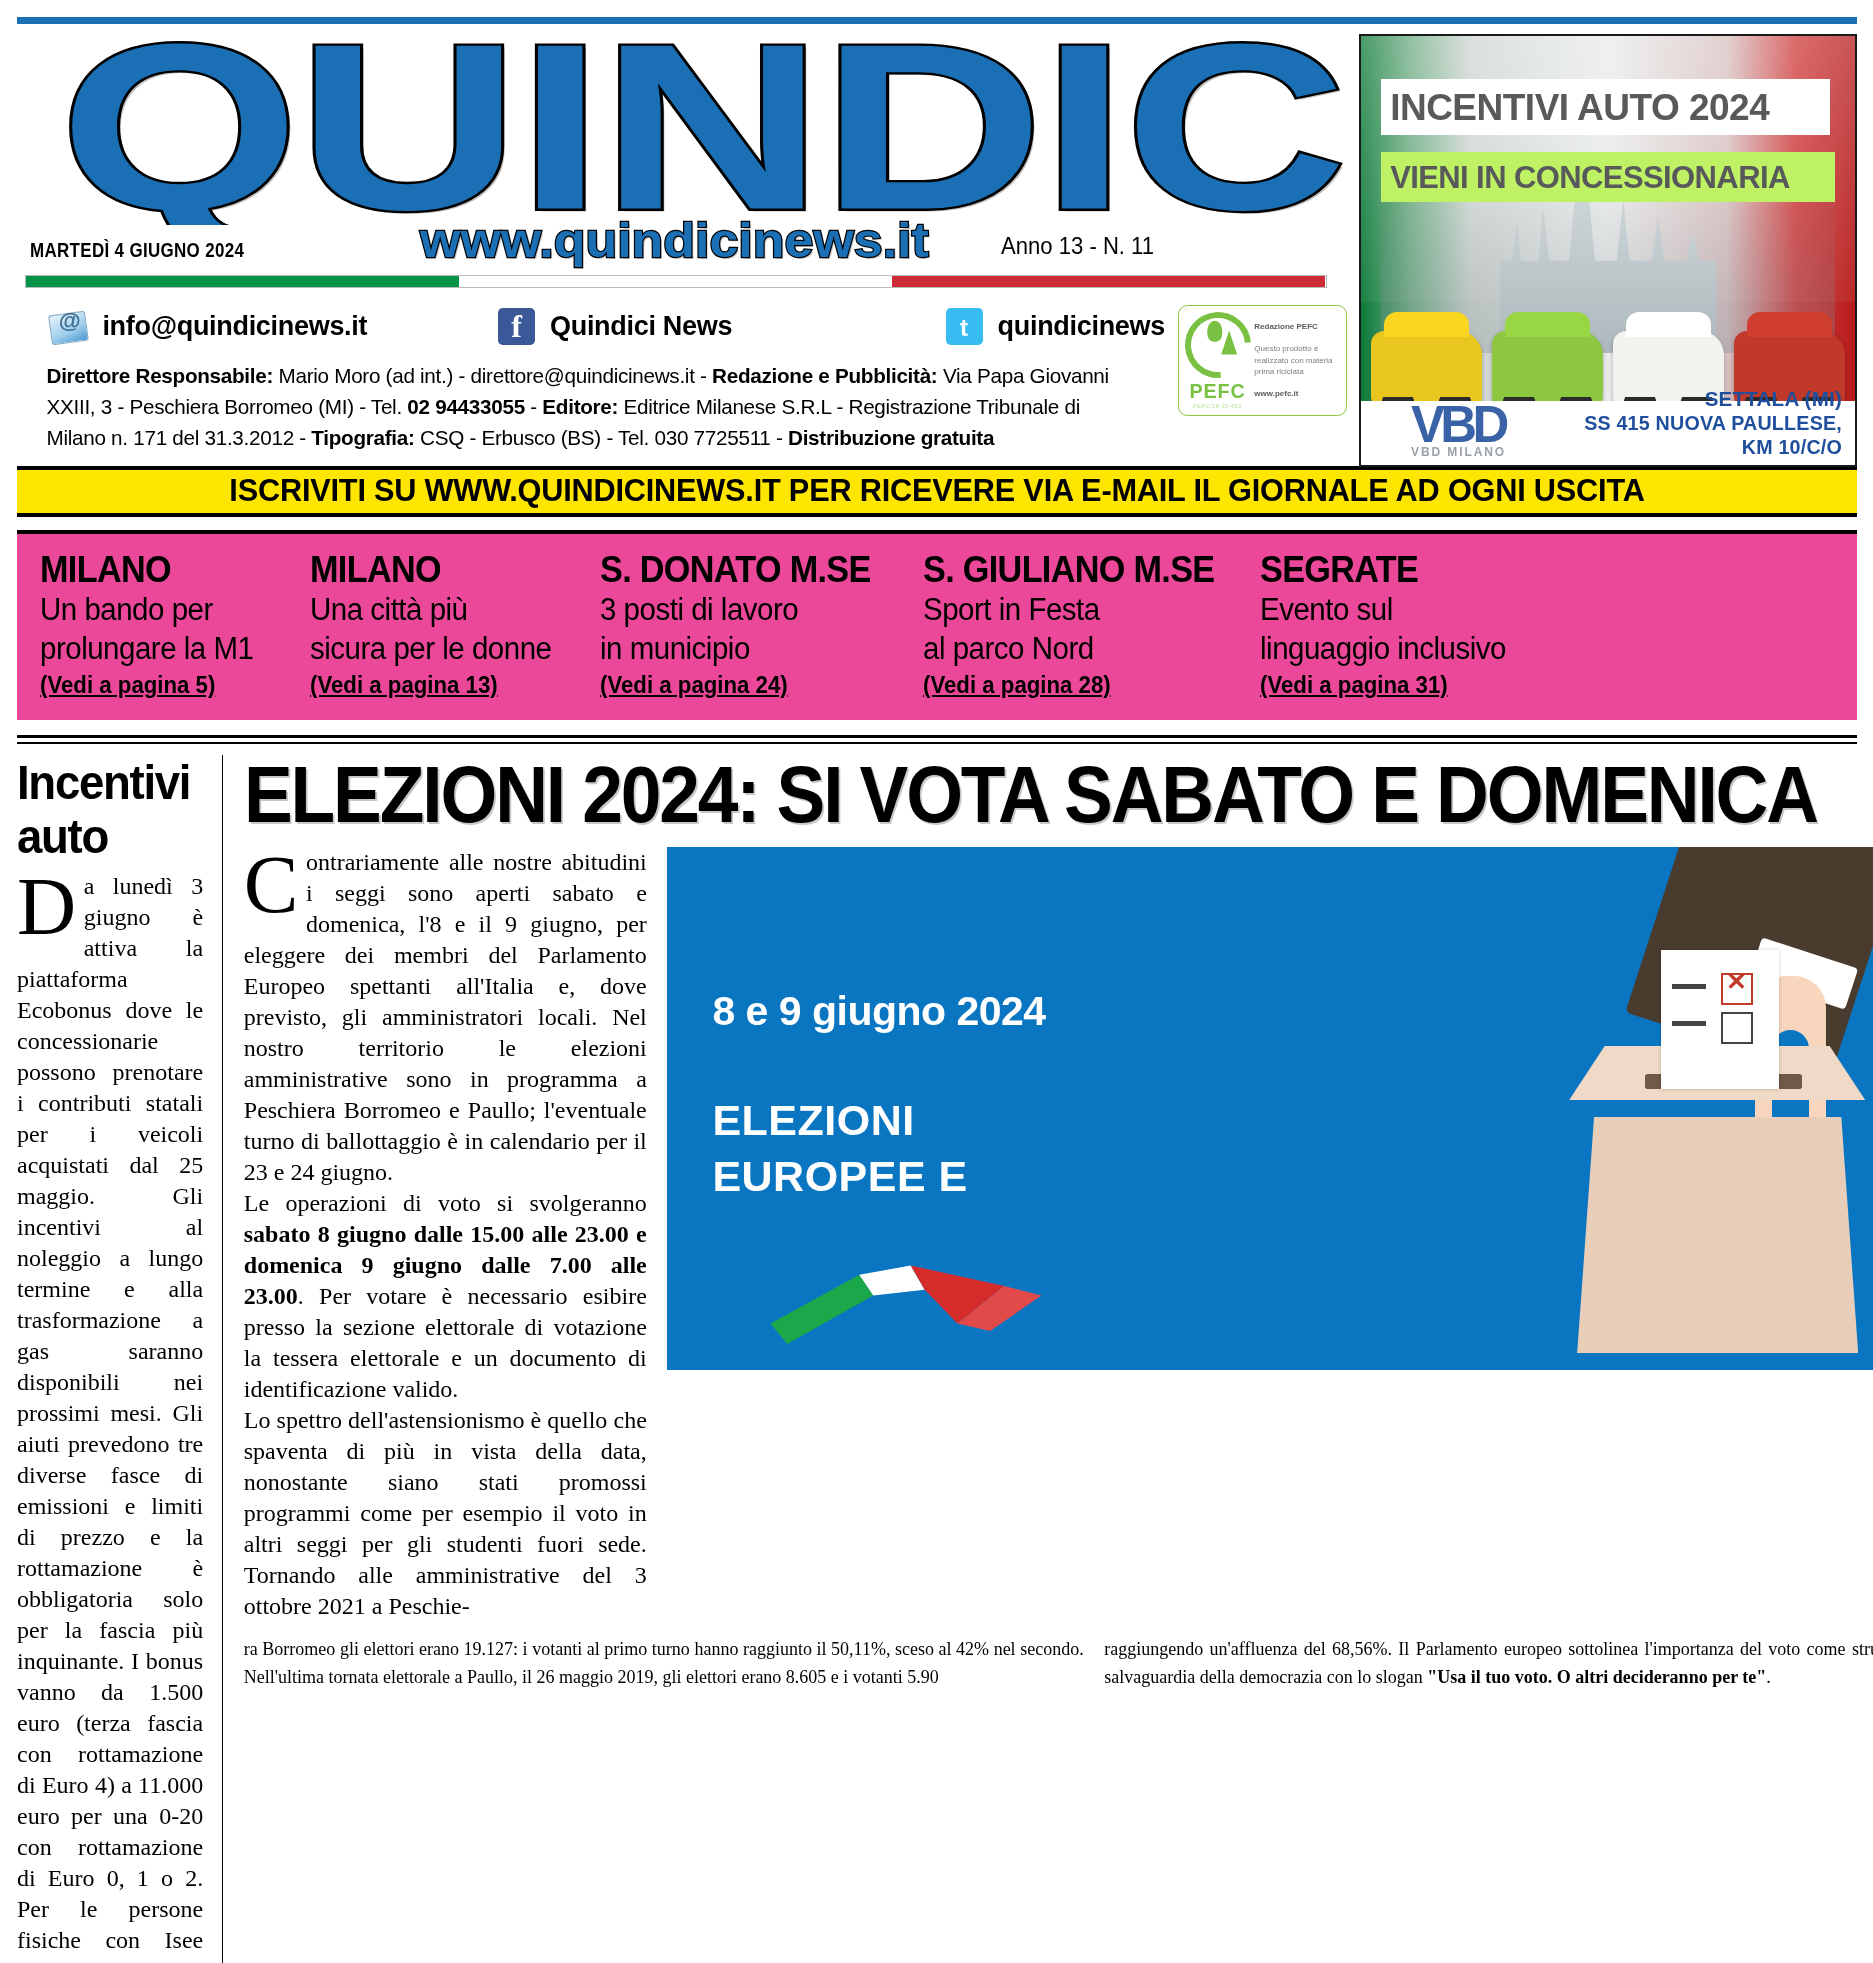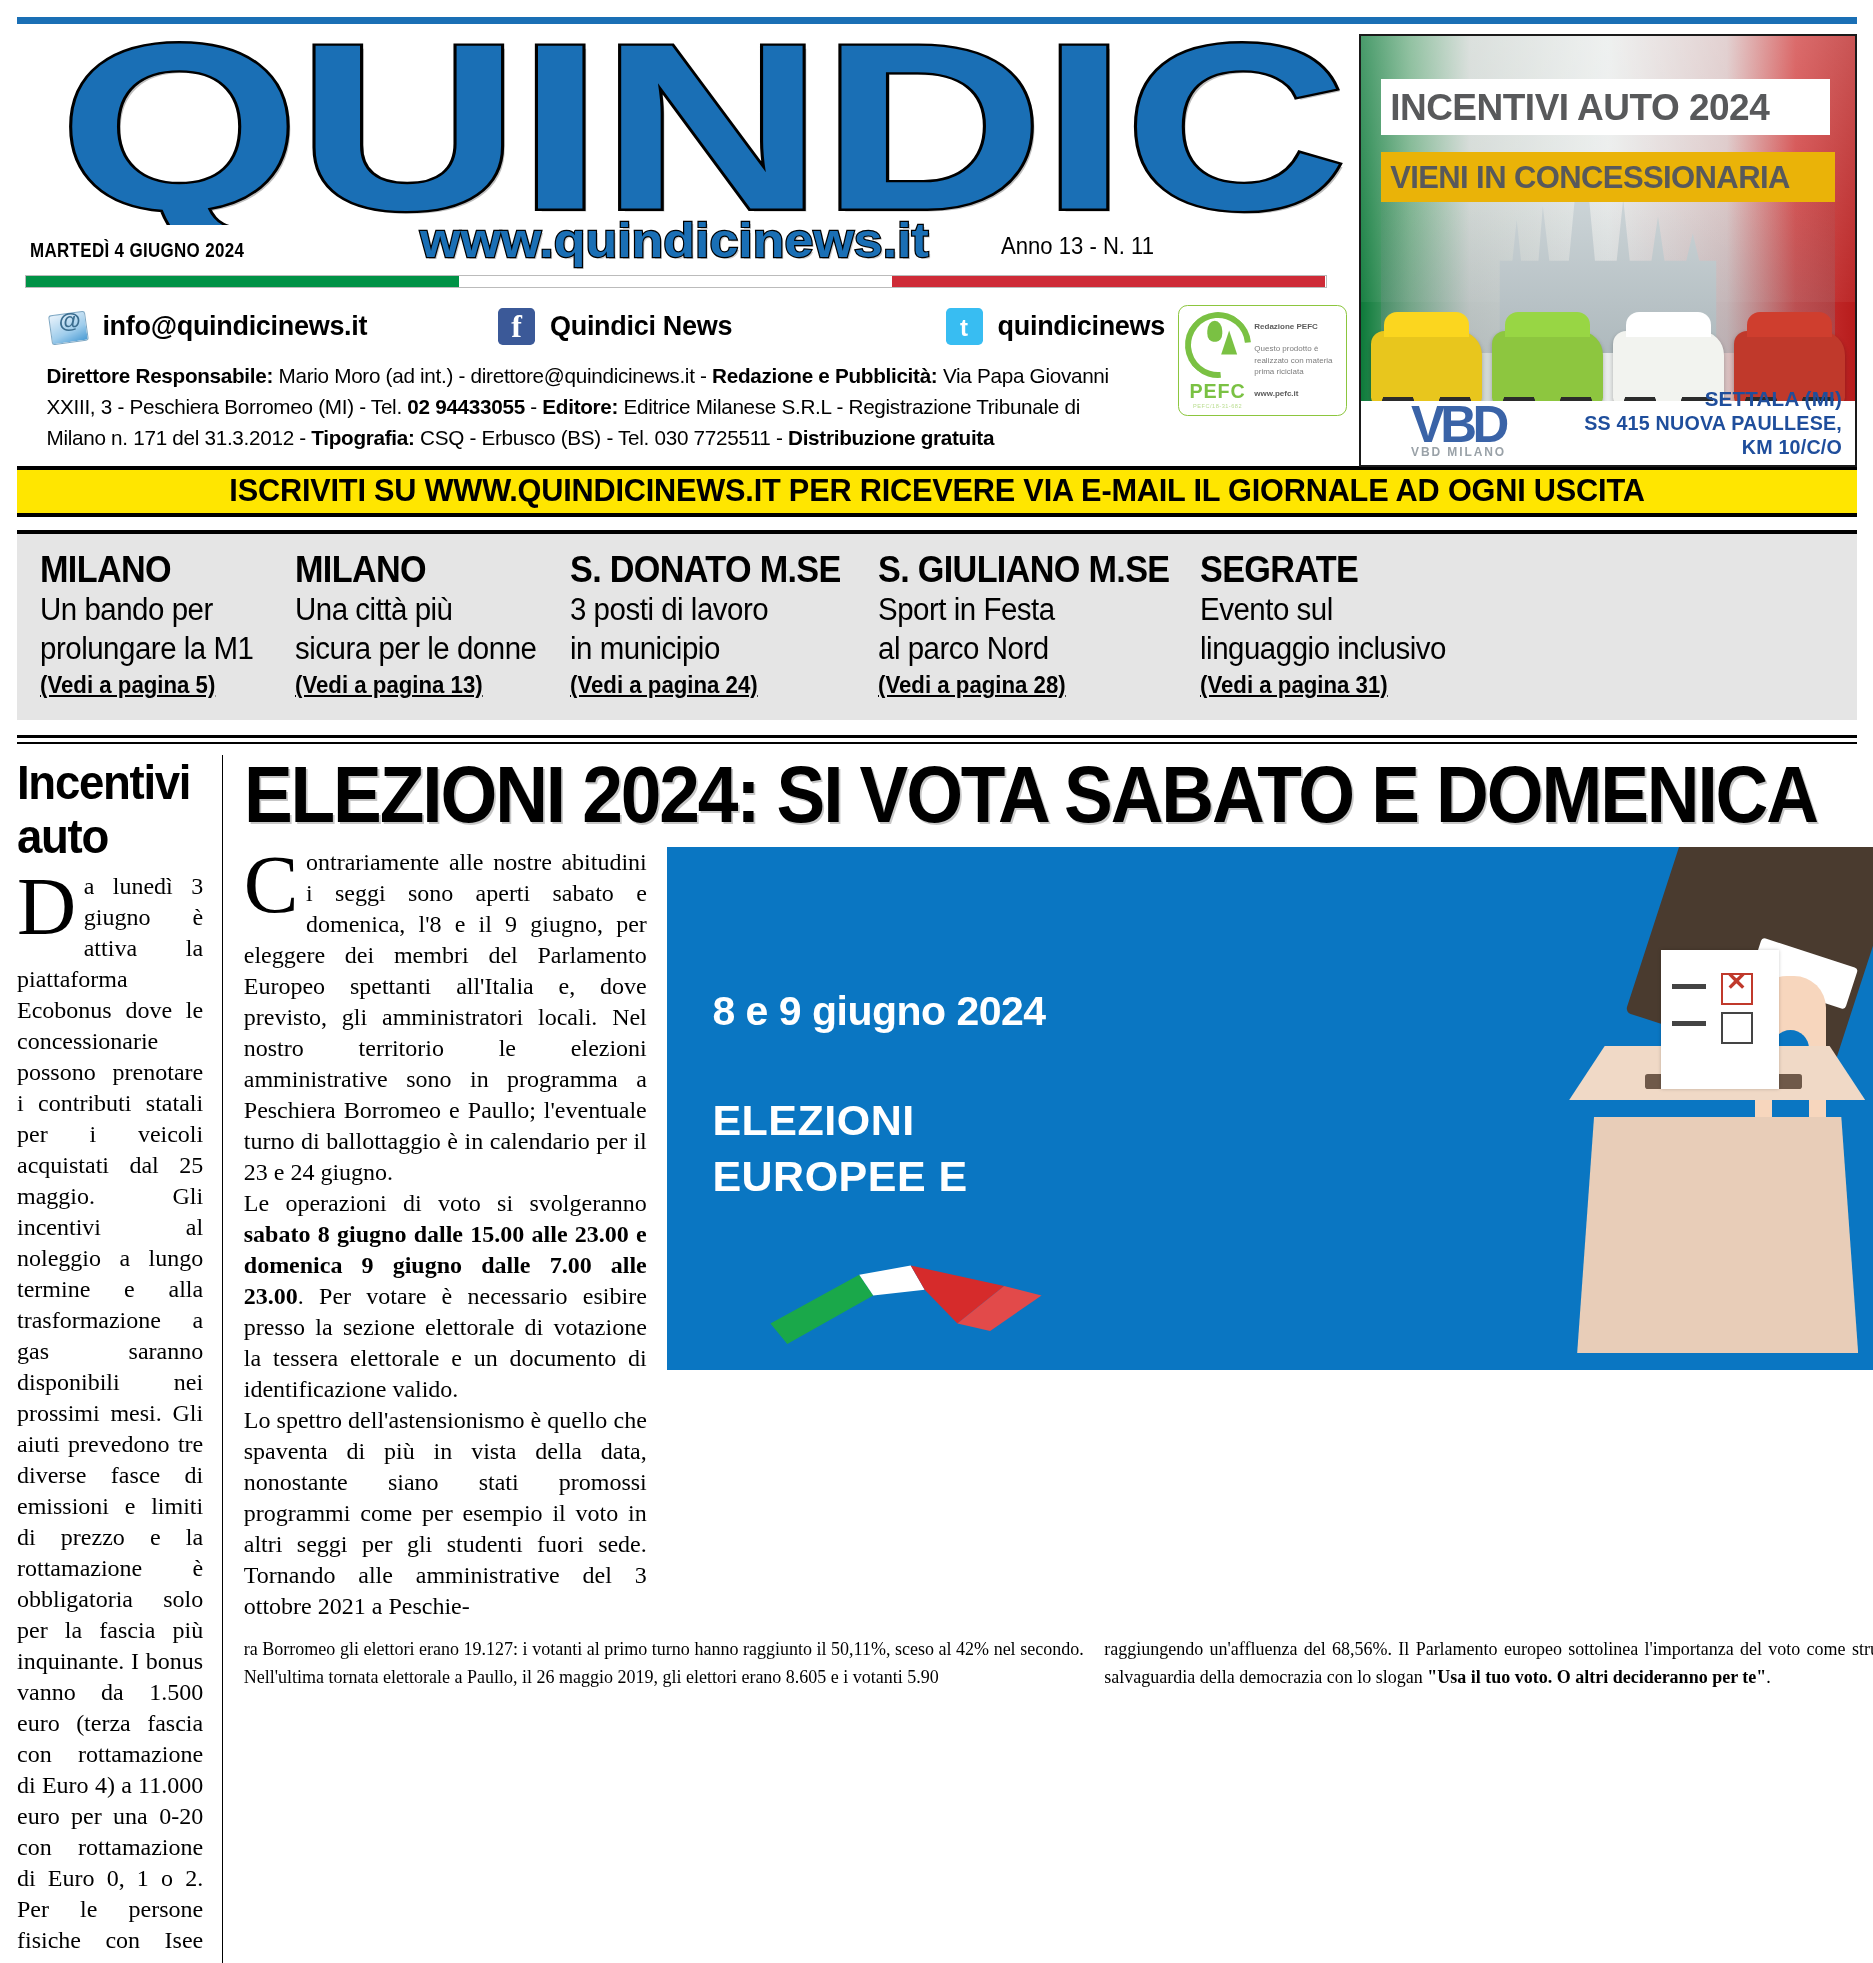--- a/index.html
+++ b/index.html
@@ -82,21 +82,21 @@
      linear-gradient(90deg,#0d7a3a 0%, #6fae84 10%, #cfd6d2 22%, #e9eceb 50%, #d9c2c2 74%, #cf3b3b 88%, #b71c1c 100%);}
   .adSky{position:absolute;left:0;right:0;top:0;height:62%;background:linear-gradient(180deg,rgba(255,255,255,.25),rgba(255,255,255,.05));}
   .adCity{position:absolute;left:4%;right:4%;bottom:26%;height:42%;
      background:
       linear-gradient(180deg,rgba(150,160,165,.0) 0%,rgba(130,140,148,.35) 100%);}
   .duomo{position:absolute;left:50%;bottom:26%;transform:translateX(-50%);width:44%;height:40%;
      background:linear-gradient(180deg,#cfd7da 0%,#aeb9bd 100%);
      clip-path:polygon(0% 100%,0% 46%,6% 46%,8% 22%,10% 46%,18% 46%,20% 14%,23% 46%,32% 46%,35% 6%,38% 0%,41% 6%,44% 46%,54% 46%,57% 10%,60% 46%,70% 46%,73% 20%,76% 46%,86% 46%,89% 30%,92% 46%,100% 46%,100% 100%);}
   .adHead1{position:absolute;left:4%;right:5%;top:10%;background:#fff;color:#58595b;font-weight:bold;
      font-size:37px;line-height:49px;padding:3.7px 9.4px;box-sizing:border-box;letter-spacing:-0.5px;}
-  .adHead2{position:absolute;left:4%;right:4%;top:27%;background:#eab308;color:#58595b;font-weight:bold;
+  .adHead2{position:absolute;left:4%;right:4%;top:27%;background:#bef264;color:#58595b;font-weight:bold;
      font-size:31px;line-height:45px;padding:2.8px 9.4px;box-sizing:border-box;letter-spacing:-0.6px;}
   .adCars{position:absolute;left:2%;right:2%;bottom:14%;height:21%;display:flex;align-items:flex-end;gap:2%;}
   .car{flex:1;height:82%;border-radius:13px 24px 7.5px 7.5px;position:relative;box-shadow:0 2.8px 4.7px rgba(0,0,0,.25);}
   .car:before{content:"";position:absolute;left:12%;right:12%;top:-26%;height:34%;border-radius:13px 13px 0 0;background:inherit;filter:brightness(1.08);}
   .car:after{content:"";position:absolute;left:10%;right:10%;bottom:-9%;height:20%;
      background:radial-gradient(circle at 18% 50%,#2b2b2b 0 22%,transparent 23%),radial-gradient(circle at 82% 50%,#2b2b2b 0 22%,transparent 23%);}
   .c1{background:#e8c61d;} .c2{background:#8dc63f;} .c3{background:#f2f3ef;} .c4{background:#c0392b;}
   .adBottom{position:absolute;left:0;right:0;bottom:0;height:15%;background:#fff;}
   .vbd{position:absolute;left:17px;bottom:5.6px;color:#1f4e9c;font-weight:bold;margin-left:33px;}
   .vbdMark{font-size:51px;line-height:49px;letter-spacing:-4.7px;opacity:.88;}
@@ -104,21 +104,21 @@
   .adAddr{position:absolute;right:13px;bottom:5.6px;text-align:right;color:#1f4e9c;font-weight:bold;font-size:19.7px;line-height:24px;letter-spacing:0.2px;}
   .adAddr .city{font-size:20.6px;}
 
   
   .yellowWrap{margin-top:13px;border-top:4.7px solid #000;border-bottom:4.7px solid #000;background:#ffe600;}
   .yellow{height:43px;display:flex;align-items:center;justify-content:center;
     font-size:31px;font-weight:bold;letter-spacing:-0.2px;transform:scaleX(.99);}
 
   
   .teaserRule{height:4.7px;background:#000;margin-top:13px;}
-  .teasers{background:#e5e5e5;display:flex;padding:15px 22.5px 20.6px 22.5px;box-sizing:border-box;}
+  .teasers{background:#ec4899;display:flex;padding:15px 22.5px 20.6px 22.5px;box-sizing:border-box;gap:15px;}
   .teaser{flex:1;padding-right:13px;}
   .teaser .city{font-size:36px;font-weight:bold;letter-spacing:-0.7px;line-height:41px;transform:scaleX(.95);transform-origin:left;}
   .teaser .l1,.teaser .l2{font-size:31px;line-height:39px;letter-spacing:-0.5px;transform:scaleX(.95);transform-origin:left;}
   .teaser .pg{font-size:23.4px;font-weight:bold;text-decoration:underline;margin-top:3.7px;transform:scaleX(.95);transform-origin:left;display:inline-block;}
   .t0{flex:0 0 242px;} .t1{flex:0 0 262px;} .t2{flex:0 0 295px;} .t3{flex:0 0 309px;} .t4{flex:1;}
 
   
   .mainRule{height:3.7px;background:#000;margin-top:15px;}
   .mainRule2{height:1.9px;background:#000;margin-top:3.7px;}
   .mainArea{display:flex;padding-top:11.2px;}

